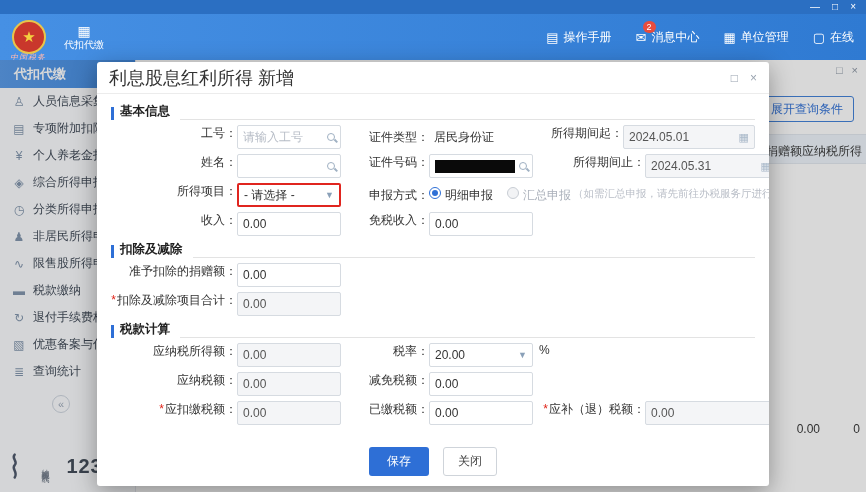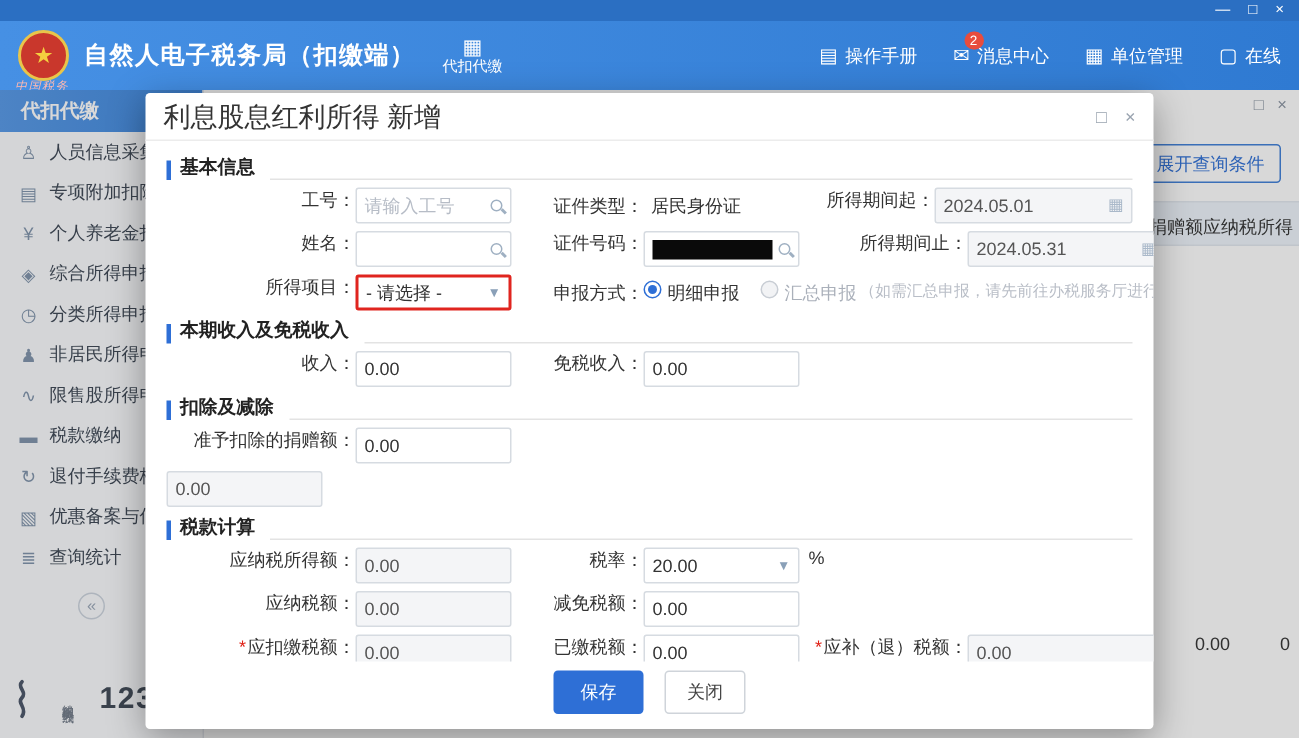--- a/index.html
+++ b/index.html
@@ -93,21 +93,20 @@
     <span>—</span>
     <span>□</span>
     <span>×</span>
   </div>
 
   <div class="header">
     <div class="emblem">
       <span>★</span>
     </div>
     <div class="logo-text">中国税务</div>
-    <div class="app-title">自然人电子税务局（扣缴端）</div>
     <div class="module-tab">
       <span class="tab-icon">▦</span>
       <span>代扣代缴</span>
     </div>
     <div class="header-actions">
       <div class="action">
         <span class="act-icn">▤</span>
         <span>操作手册</span>
       </div>
       <div class="action">
@@ -275,25 +274,20 @@
             <div class="fgroup g2 wide">
               <span class="flabel">申报方式：</span>
               <span class="radio on"></span>
               <span class="radio-lbl">明细申报</span>
               <span class="radio off"></span>
               <span class="radio-lbl dis">汇总申报</span>
               <span class="hint">（如需汇总申报，请先前往办税服务厅进行开通）</span>
             </div>
           </div>
 
-          <div class="sect">
-            <span class="sect-bar"></span>
-            <span class="sect-title">本期收入及免税收入</span>
-            <span class="sect-line"></span>
-          </div>
 
           <div class="frow">
             <div class="fgroup g1">
               <span class="flabel">收入：</span>
               <div class="finput">
                 <input value="0.00" style="">
               </div>
             </div>
             <div class="fgroup g2">
               <span class="flabel">免税收入：</span>
@@ -313,20 +307,21 @@
             <div class="fgroup g1">
               <span class="flabel">准予扣除的捐赠额：</span>
               <div class="finput">
                 <input value="0.00" style="">
               </div>
             </div>
           </div>
 
           <div class="frow">
             <div class="fgroup g1">
+              <span class="flabel"><span class="req">*</span><span>扣除及减除项目合计：</span></span>
               <div class="finput ro">
                 <span>0.00</span>
               </div>
             </div>
           </div>
 
           <div class="sect">
             <span class="sect-bar"></span>
             <span class="sect-title">税款计算</span>
             <span class="sect-line"></span>

